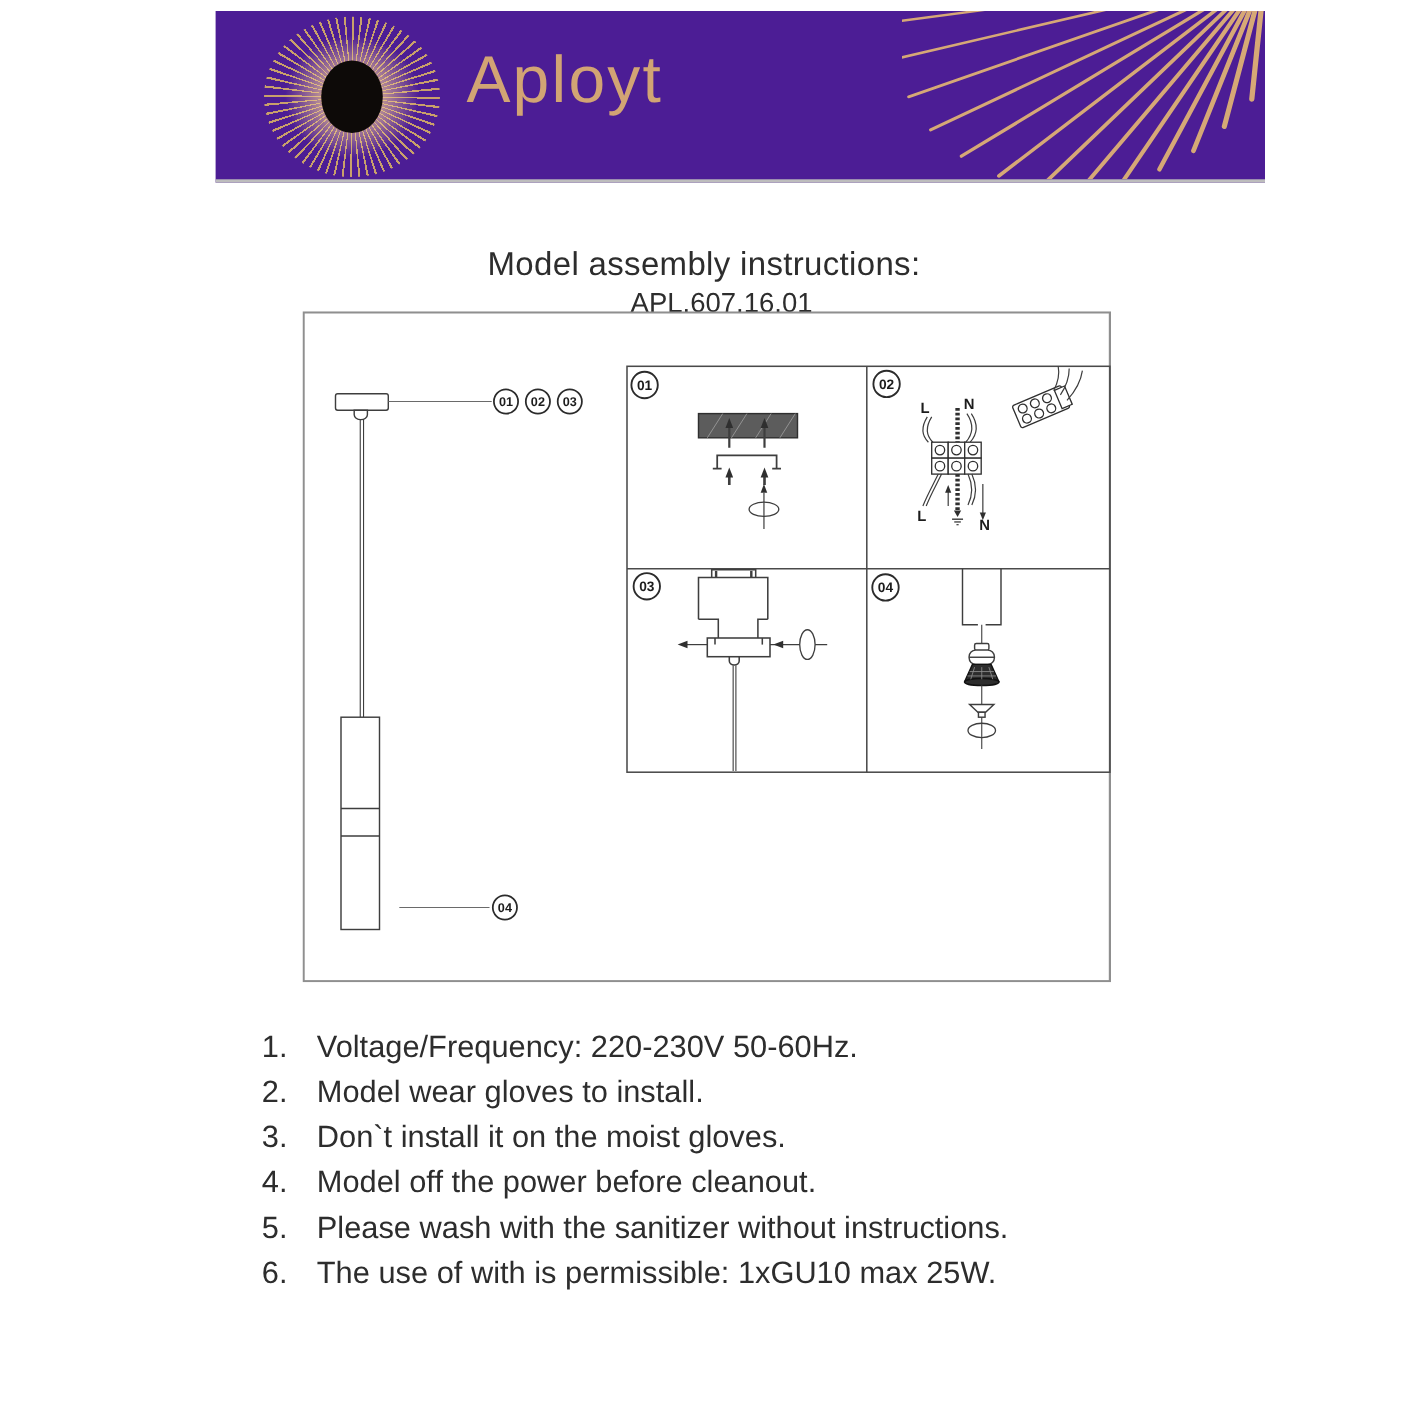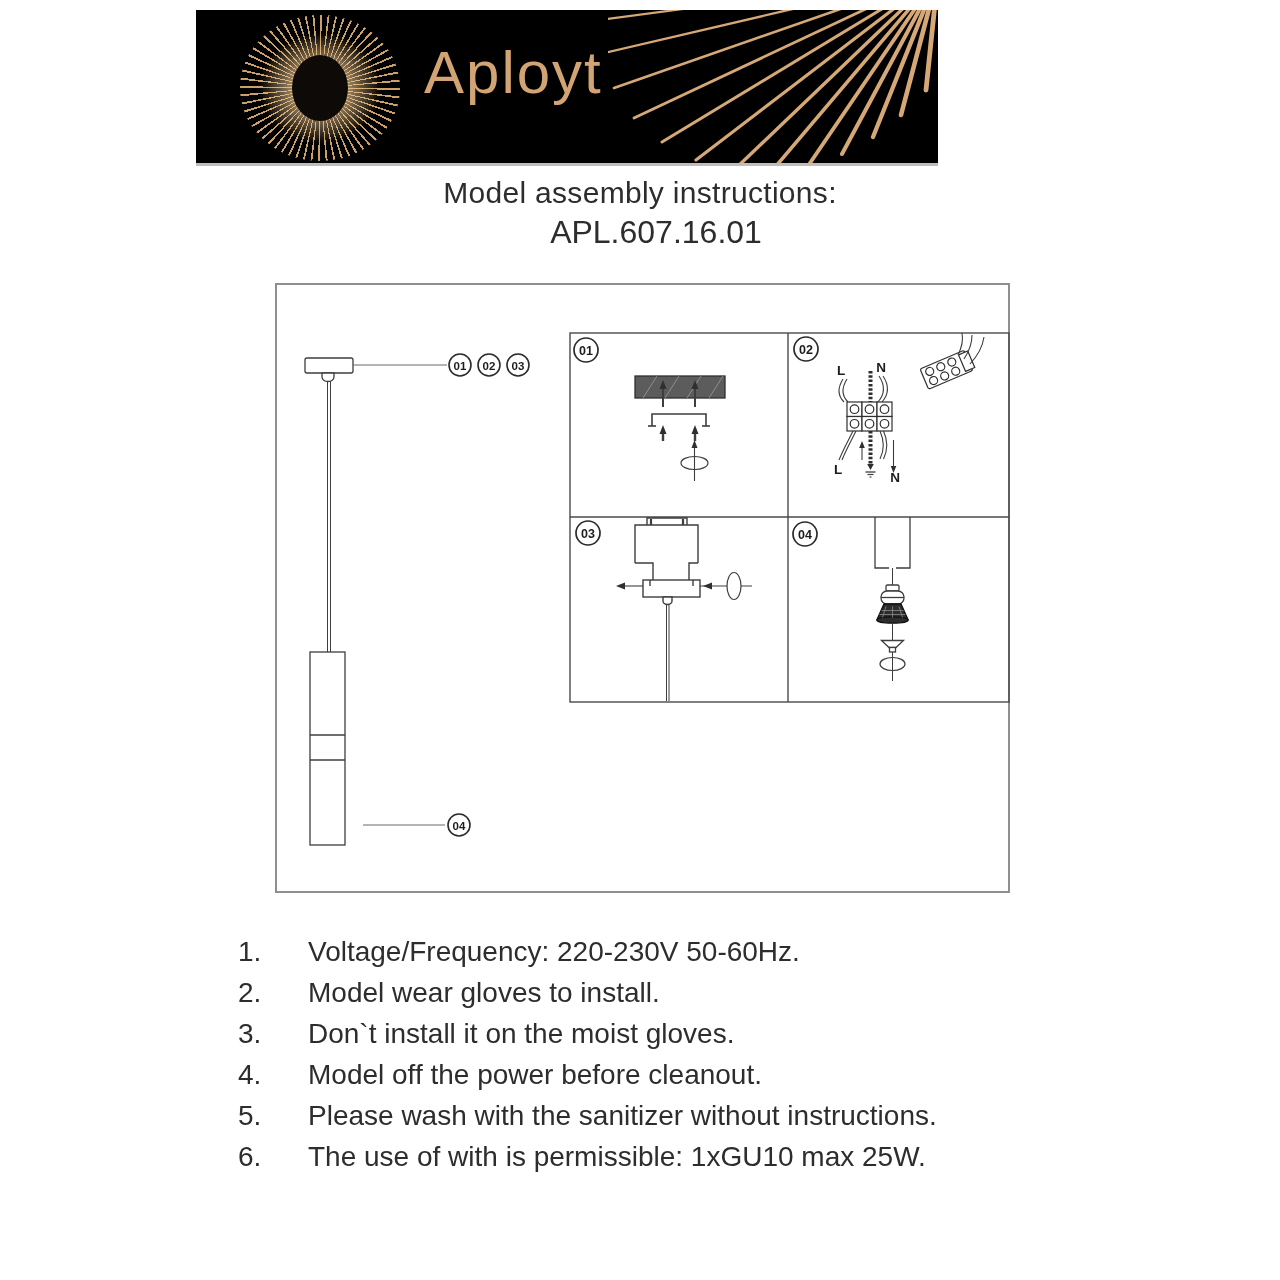--- a/index.html
+++ b/index.html
@@ -2,50 +2,50 @@
 <html><head>
 <meta charset="utf-8">
 <style>
   html,body{margin:0;padding:0;}
   body{
     width:1280px;height:1280px;position:relative;background:#ffffff;
     font-family:"Liberation Sans", sans-serif;overflow:hidden;color:#2d2d2d;
   }
   
   .banner{
-    position:absolute;left:196px;top:10px;width:742px;height:153px;
-    background:#000000;overflow:hidden;border-bottom:3px solid #bdbdbd;
+    position:absolute;left:196px;top:10px;width:954px;height:153px;
+    background:#4c1d95;overflow:hidden;border-bottom:3px solid #bdbdbd;
   }
   .sunburst{
     position:absolute;left:44px;top:5px;width:160px;height:146px;border-radius:50%;
     background:
       radial-gradient(ellipse at center, rgba(243,205,150,0.85) 16%, rgba(243,205,150,0) 54%),
       repeating-conic-gradient(#c9a06a 0deg 1.5deg, rgba(0,0,0,0) 1.5deg 6deg);
   }
   .sunburst-center{
     position:absolute;left:50%;top:50%;width:56px;height:66px;transform:translate(-50%,-50%);
     background:#0d0a08;border-radius:50%;
   }
   .brand-text{
     position:absolute;left:228px;top:33px;font-size:60px;font-weight:300;
     letter-spacing:2px;color:#d2a474;line-height:1;
   }
   .corner-rays{position:absolute;right:0;top:0;}
   
   .title-block{position:absolute;left:0;top:176px;width:1280px;text-align:center;}
-  .title-line1{font-size:30px;letter-spacing:0.3px;color:#2d2d2d;}
-  .title-line2{font-size:32px;margin-top:4px;color:#2d2d2d;padding-left:32px;}
+  .title-line1{font-size:30px;letter-spacing:0.3px;color:#2d2d2d;margin-top:48px;}
+  .title-line2{font-size:25px;margin-top:4px;color:#2d2d2d;padding-left:32px;}
   
   .diagram-wrap{position:absolute;left:275px;top:283px;width:735px;height:610px;}
   svg text{font-family:"Liberation Sans", sans-serif;}
   
   .instructions{position:absolute;left:238px;top:931px;width:820px;font-size:28px;}
   .instr-row{display:flex;line-height:41px;}
   .instr-num{width:50px;flex:0 0 50px;}
-  .instr-text{flex:1;margin-left:20px;}
+  .instr-text{flex:1;}
 </style>
 </head>
 <body>
 
 <div class="banner">
   <div class="sunburst">
     <div class="sunburst-center"></div>
   </div>
   <div class="brand-text">Aployt</div>
   <svg class="corner-rays" width="330" height="153" viewBox="0 0 330 153">

